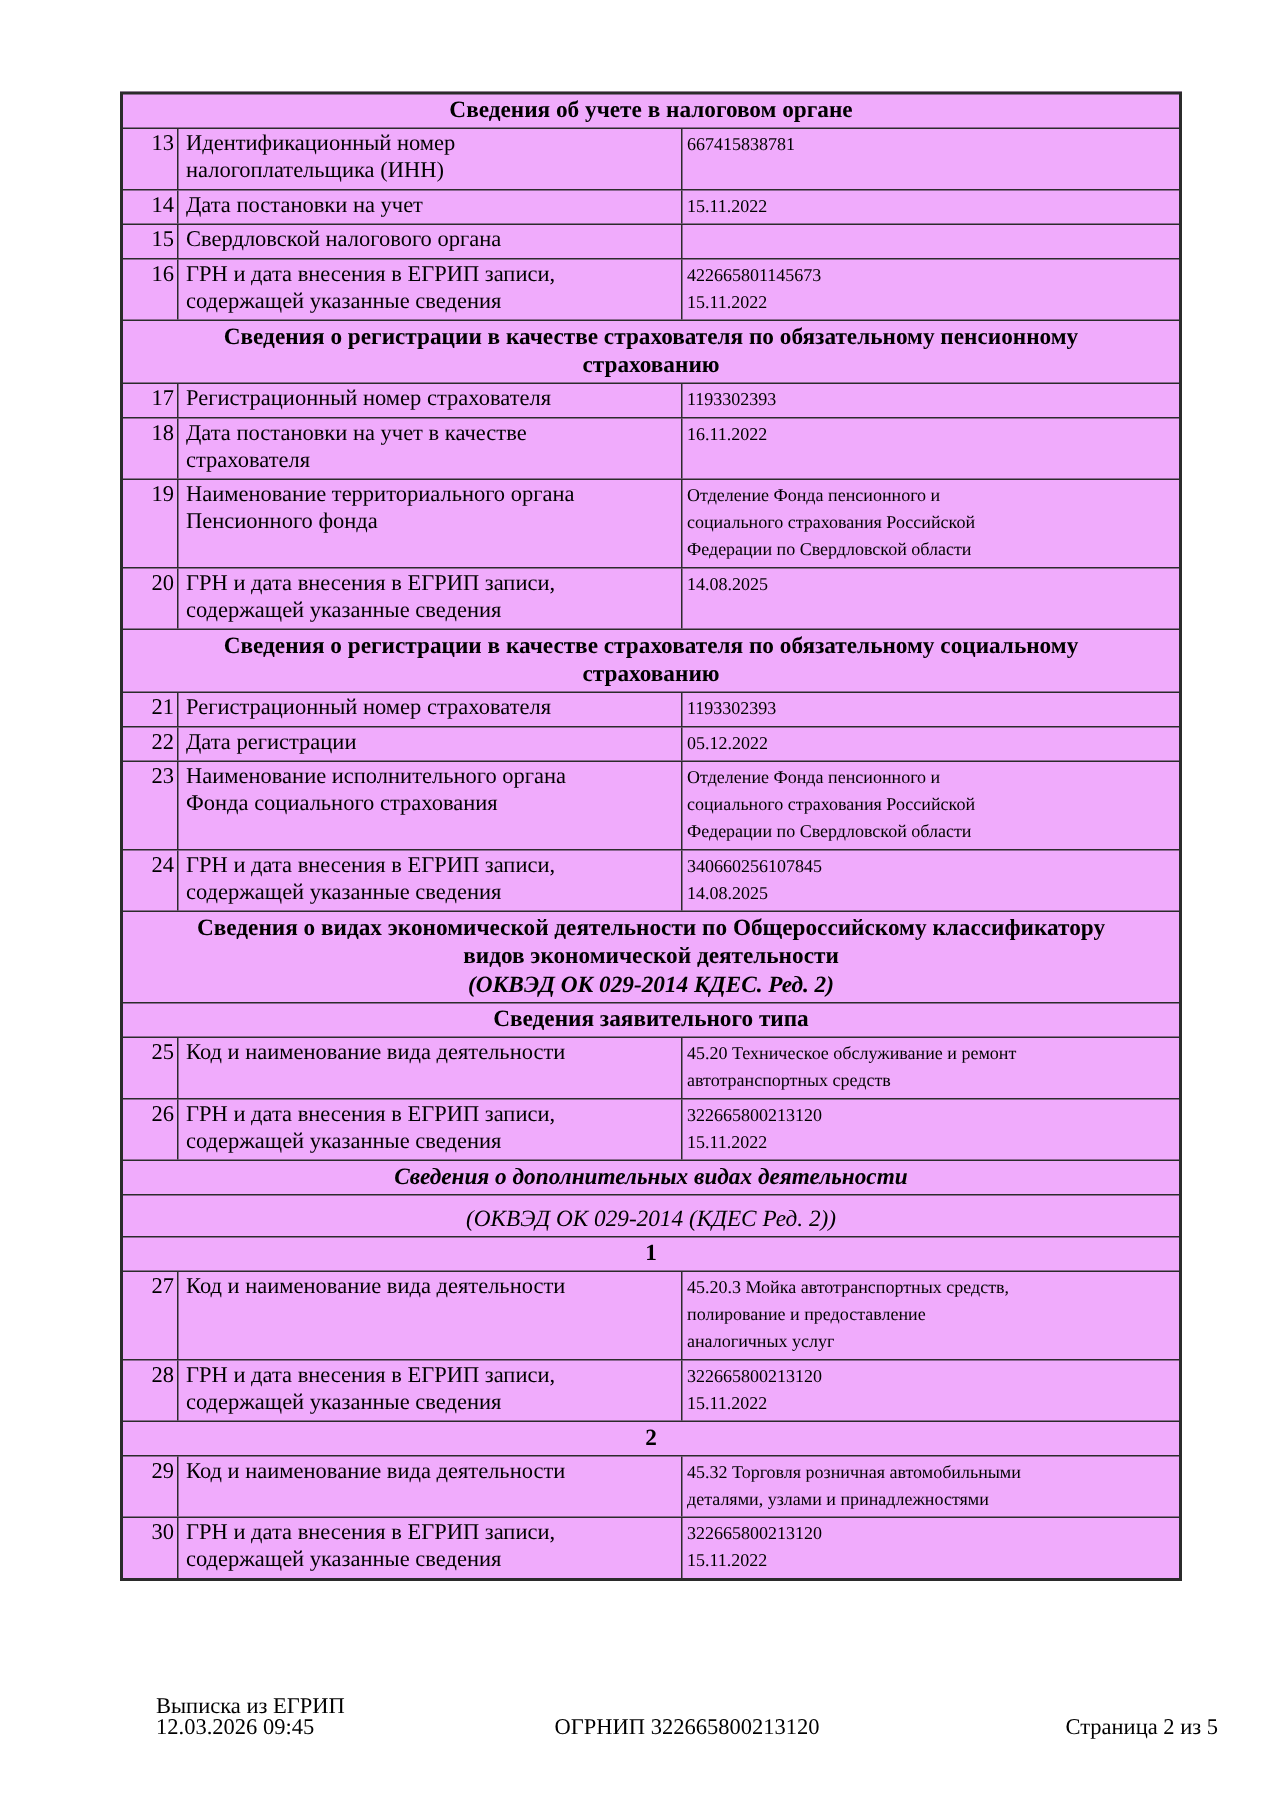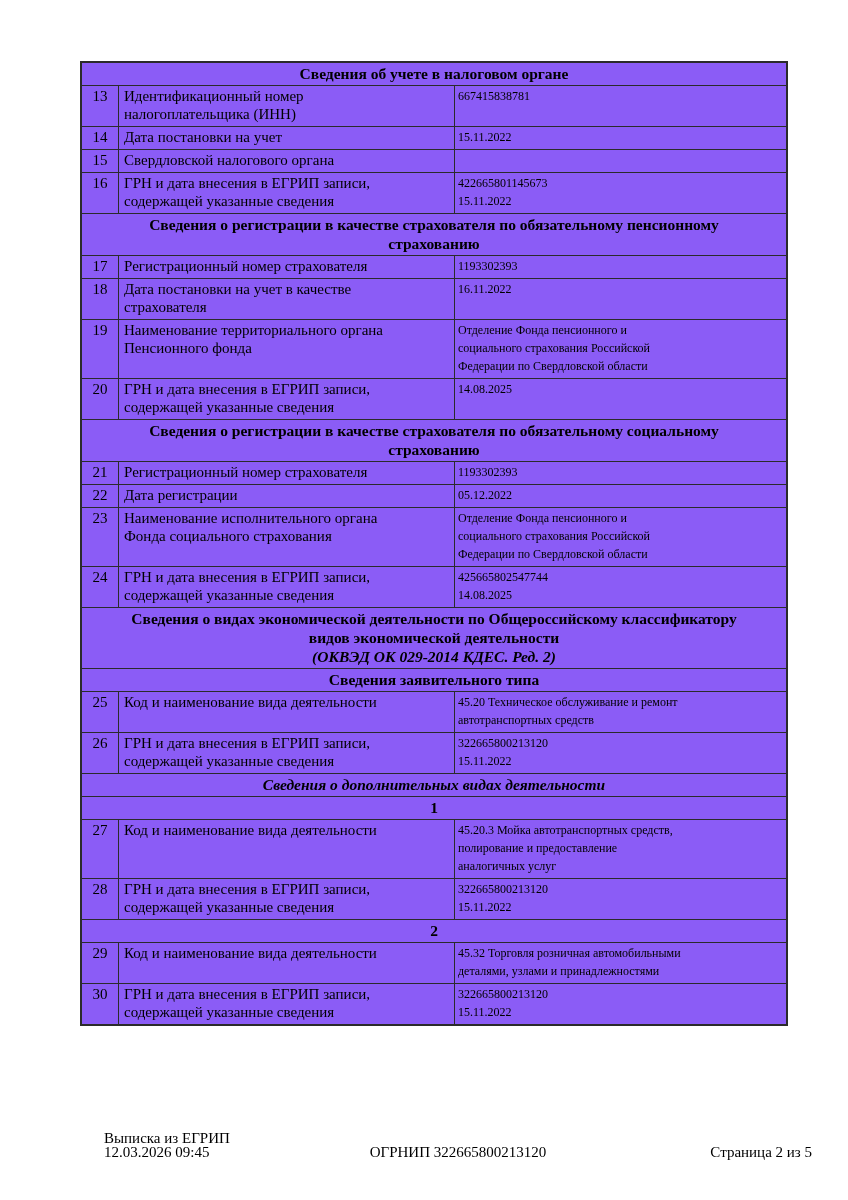--- a/index.html
+++ b/index.html
@@ -9,36 +9,36 @@
   html,body{margin:0;padding:0;}
   body{
     width:848px;height:1200px;position:relative;
     background:#ffffff;color:var(--txt);
     font-family:"Liberation Serif","DejaVu Serif",serif;
     overflow:hidden;
   }
   .doc-table{
     position:absolute;left:80px;top:61px;width:708px;
     box-sizing:border-box;border:2px solid var(--bd);
-    background:#8b5cf6;
+    background:#f0abfc;
   }
   .block{box-sizing:border-box;}
   .block + .block{border-top:1.5px solid var(--bd);}
   
   .hd{text-align:center;padding:1px 8px 2px;}
   .ht{white-space:pre-line;font-size:15.5px;line-height:19px;}
   .b{font-weight:bold;}
   .bi{font-weight:bold;font-style:italic;}
   .i{font-style:italic;}
   .pt{padding-top:6px;}
   
   .row{display:grid;grid-template-columns:37px 336px 1fr;}
   .cn{
     border-right:1.5px solid var(--bd);
-    text-align:center;font-size:15px;line-height:18px;
+    text-align:right;font-size:15px;line-height:18px;
     padding:1px 2px 2px;
   }
   .cl{
     border-right:1.5px solid var(--bd);
     font-size:15px;line-height:18px;white-space:pre-line;
     padding:1px 4px 3px 5px;
   }
   .cv{
     font-size:12px;line-height:18px;
     padding:1px 3px 3px 3px;
@@ -176,21 +176,21 @@
 Федерации по Свердловской области</div>
         <div></div>
       </div>
   </div>
 
   <div class="block row">
     <div class="cn">24</div>
     <div class="cl">ГРН и дата внесения в ЕГРИП записи,
 содержащей указанные сведения</div>
     <div class="cv">
-        <div>425665802547744</div>
+        <div>340660256107845</div>
         <div>14.08.2025</div>
       </div>
   </div>
 
   <div class="block hd">
     <div class="ht b">Сведения о видах экономической деятельности по Общероссийскому классификатору
 видов экономической деятельности</div>
     <div class="ht bi">(ОКВЭД ОК 029-2014 КДЕС. Ред. 2)</div>
   </div>
 
@@ -216,20 +216,23 @@
     <div class="cv">
         <div>322665800213120</div>
         <div>15.11.2022</div>
       </div>
   </div>
 
   <div class="block hd">
     <div class="ht bi">Сведения о дополнительных видах деятельности</div>
   </div>
 
+  <div class="block hd pt">
+    <div class="ht i">(ОКВЭД ОК 029-2014 (КДЕС Ред. 2))</div>
+  </div>
 
   <div class="block hd">
     <div class="ht b">1</div>
   </div>
 
   <div class="block row">
     <div class="cn">27</div>
     <div class="cl">Код и наименование вида деятельности</div>
     <div class="cv">
         <div>45.20.3 Мойка автотранспортных средств,

